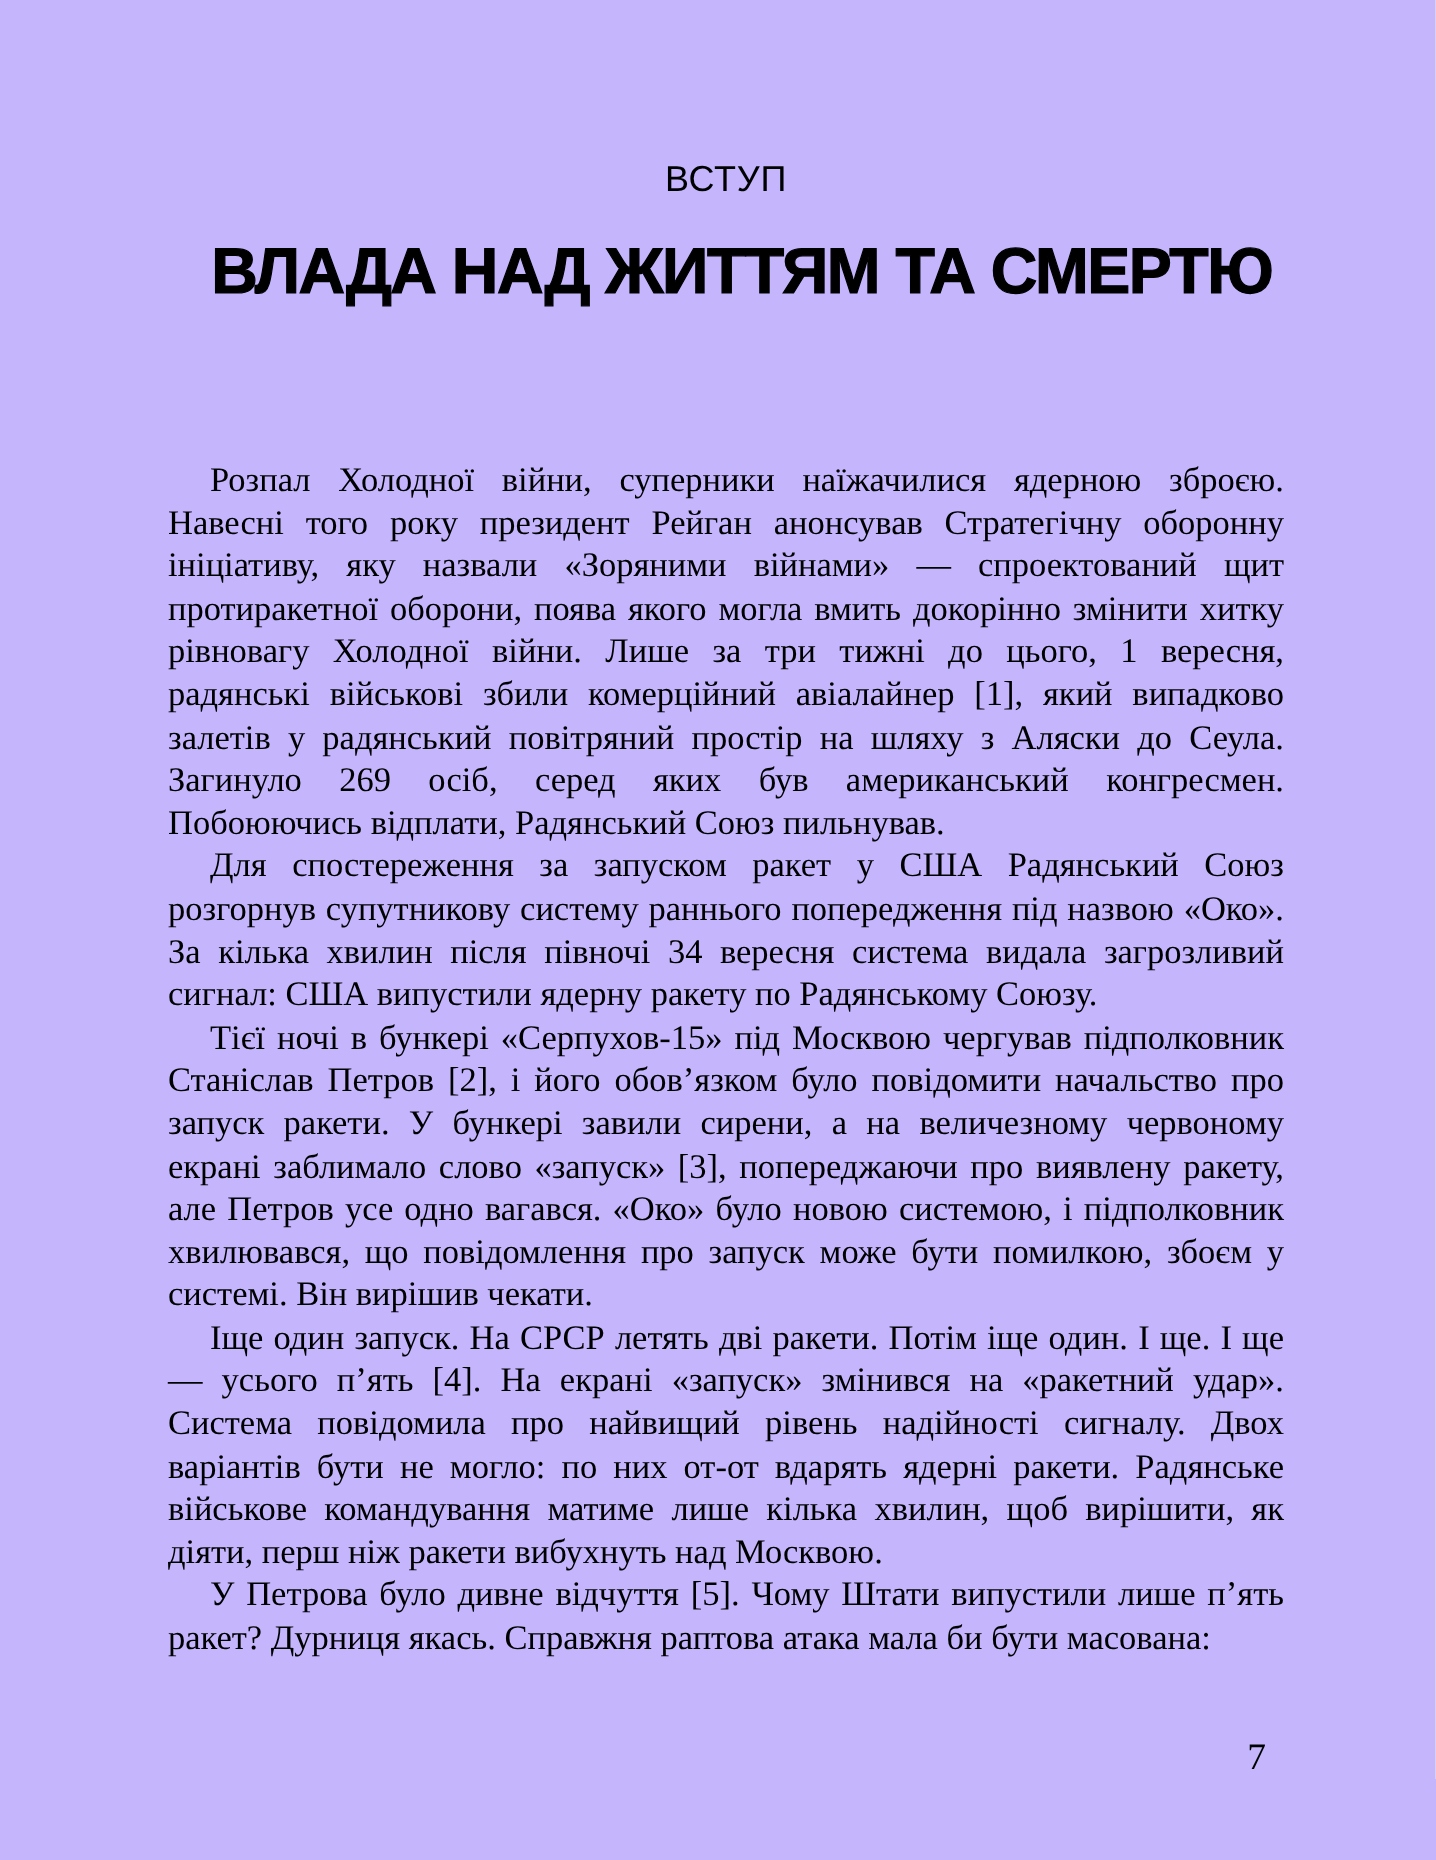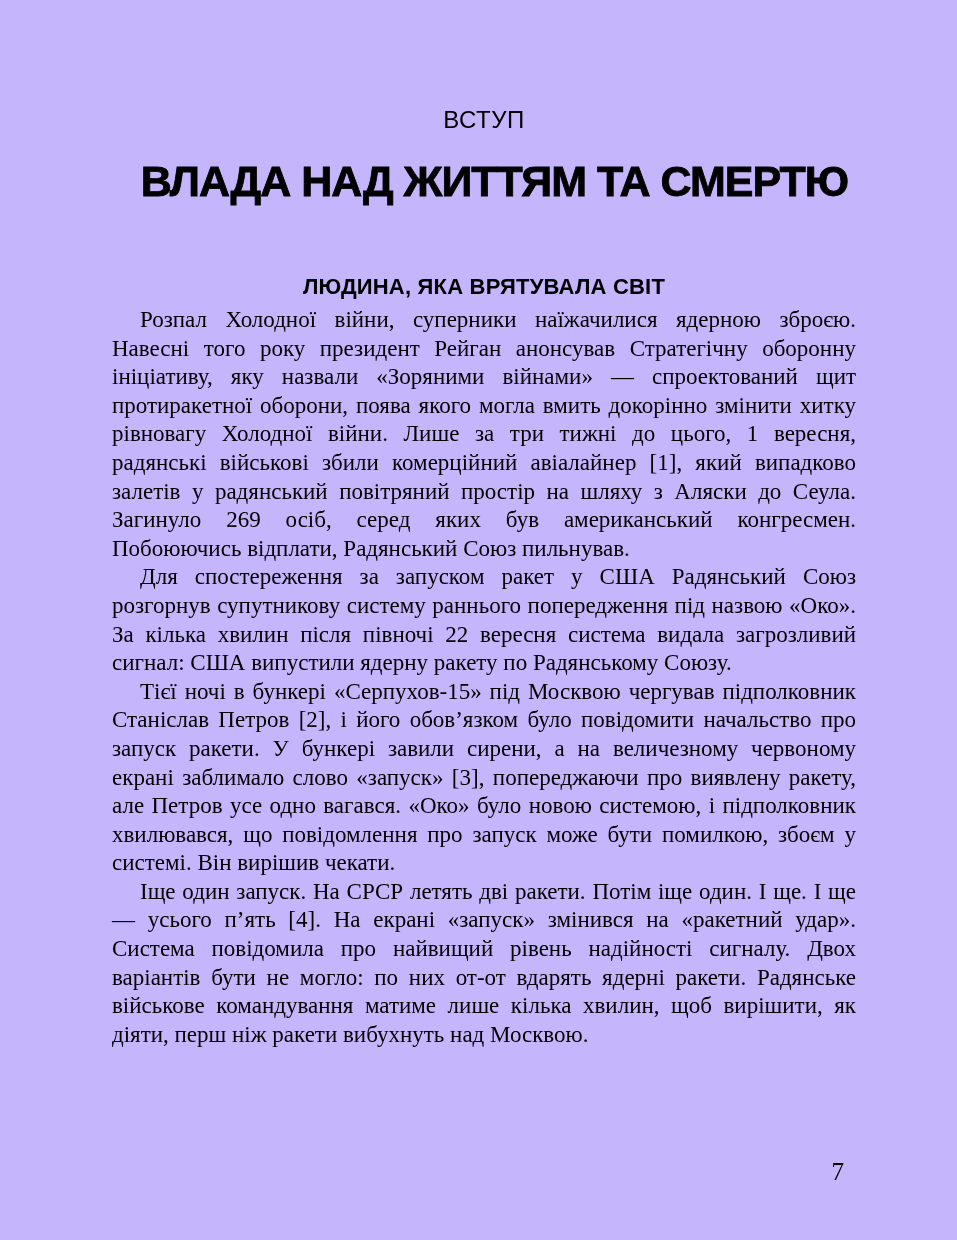--- a/index.html
+++ b/index.html
@@ -82,23 +82,23 @@
   }
 </style>
 </head>
 <body>
 
 <div class="page">
   <div class="kicker">ВСТУП</div>
 
   <h1 class="title">ВЛАДА НАД ЖИТТЯМ ТА СМЕРТЮ</h1>
 
-  <h2 class="heading">ЛЮДИНА, ЯКА ВРЯТУВАЛА СВІТ</h2>
 
   <div class="body-text">
       <p class="para indent">Розпал Холодної війни, суперники наїжачилися ядерною зброєю. Навесні того року президент Рейган анонсував Стратегічну оборонну ініціативу, яку назвали «Зоряними війнами» — спроектований щит протиракетної оборони, поява якого могла вмить докорінно змінити хитку рівновагу Холодної війни. Лише за три тижні до цього, 1 вересня, радянські військові збили комерційний авіалайнер [1], який випадково залетів у радянський повітряний простір на шляху з Аляски до Сеула. Загинуло 269 осіб, серед яких був американський конгресмен. Побоюючись відплати, Радянський Союз пильнував.</p>
-      <p class="para indent">Для спостереження за запуском ракет у США Радянський Союз розгорнув супутникову систему раннього попередження під назвою «Око». За кілька хвилин після півночі 22 вересня система видала загрозливий сигнал: США випустили ядерну ракету по Радянському Союзу.</p>
+      <p class="para indent">Для спостереження за запуском ракет у США Радянський Союз розгорнув супутникову систему раннього попередження під назвою «Око». За кілька хвилин після півночі 34 вересня система видала загрозливий сигнал: США випустили ядерну ракету по Радянському Союзу.</p>
       <p class="para indent">Тієї ночі в бункері «Серпухов-15» під Москвою чергував підполковник Станіслав Петров [2], і його обов’язком було повідомити начальство про запуск ракети. У бункері завили сирени, а на величезному червоному екрані заблимало слово «запуск» [3], попереджаючи про виявлену ракету, але Петров усе одно вагався. «Око» було новою системою, і підполковник хвилювався, що повідомлення про запуск може бути помилкою, збоєм у системі. Він вирішив чекати.</p>
       <p class="para indent">Іще один запуск. На СРСР летять дві ракети. Потім іще один. І ще. І ще — усього п’ять [4]. На екрані «запуск» змінився на «ракетний удар». Система повідомила про найвищий рівень надійності сигналу. Двох варіантів бути не могло: по них от-от вдарять ядерні ракети. Радянське військове командування матиме лише кілька хвилин, щоб вирішити, як діяти, перш ніж ракети вибухнуть над Москвою.</p>
+      <p class="para indent">У Петрова було дивне відчуття [5]. Чому Штати випустили лише п’ять ракет? Дурниця якась. Справжня раптова атака мала би бути масована:</p>
     </div>
 
   <div class="page-number">7</div>
 </div>
 
 </body></html>

